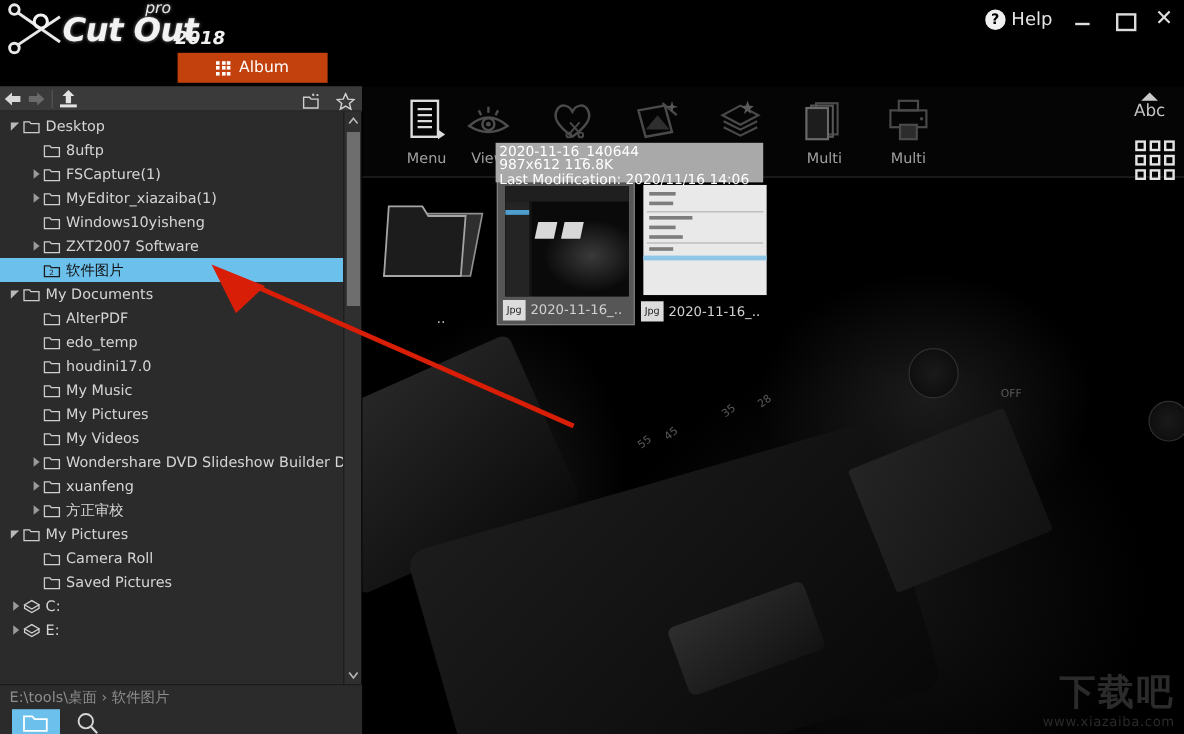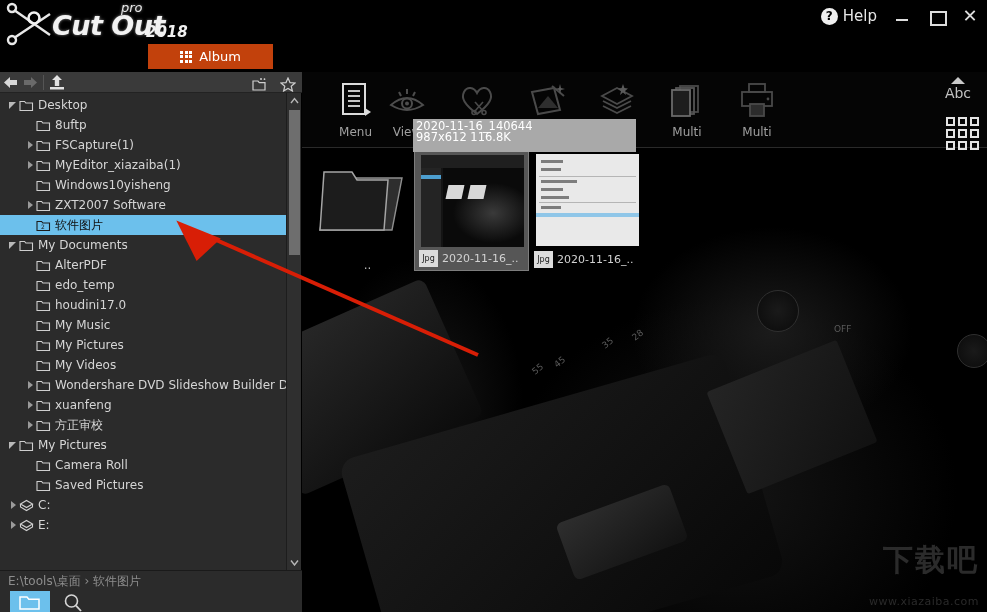--- a/index.html
+++ b/index.html
@@ -252,21 +252,21 @@
   }
   #tooltip div { line-height: 11.3px; }
 
   
   #arrow { position: absolute; left: 160px; top: 215px; z-index: 50; pointer-events:none; }
 
   
   #watermark { position: absolute; right: 8px; bottom: 4px; text-align: right; z-index: 5; }
   #wm-cn { font-size: 30px; font-weight: bold; color: #2b2b2b; letter-spacing: 2px;
            font-family: "DejaVu Sans", sans-serif; line-height: 1; }
-  #wm-url { font-size: 11px; color: #2a2a2a; letter-spacing: 0.5px; margin-top: 20px; }
+  #wm-url { font-size: 11px; color: #2a2a2a; letter-spacing: 0.5px; margin-top: 2px; }
 </style>
 </head>
 <body>
 
 <div id="titlebar">
 
   <div id="logo-wrap">
     <svg width="60" height="46" viewBox="0 0 60 46">
       <g stroke="#e8e8e8" stroke-width="2.4" fill="none">
         <line x1="8" y1="8" x2="44" y2="33"></line>
@@ -775,18 +775,19 @@
         <span class="jpgbadge">Jpg</span>
         <span>2020-11-16_..</span>
       </div>
     </div>
   </div>
 </div>
 
 <div id="tooltip">
   <div>2020-11-16_140644</div>
   <div>987x612 116.8K</div>
+  <div>Last Modification: 2020/11/16 14:06</div>
 </div>
 
 <svg id="arrow" width="330" height="150" viewBox="0 0 330 150">
   <line x1="318" y1="140" x2="38" y2="17" stroke="#d81e06" stroke-width="4"></line>
   <path d="M10 12 L58 12 L44 42 Z" fill="#d81e06" transform="rotate(22 30 25)"></path>
 </svg>
 
 </body></html>

